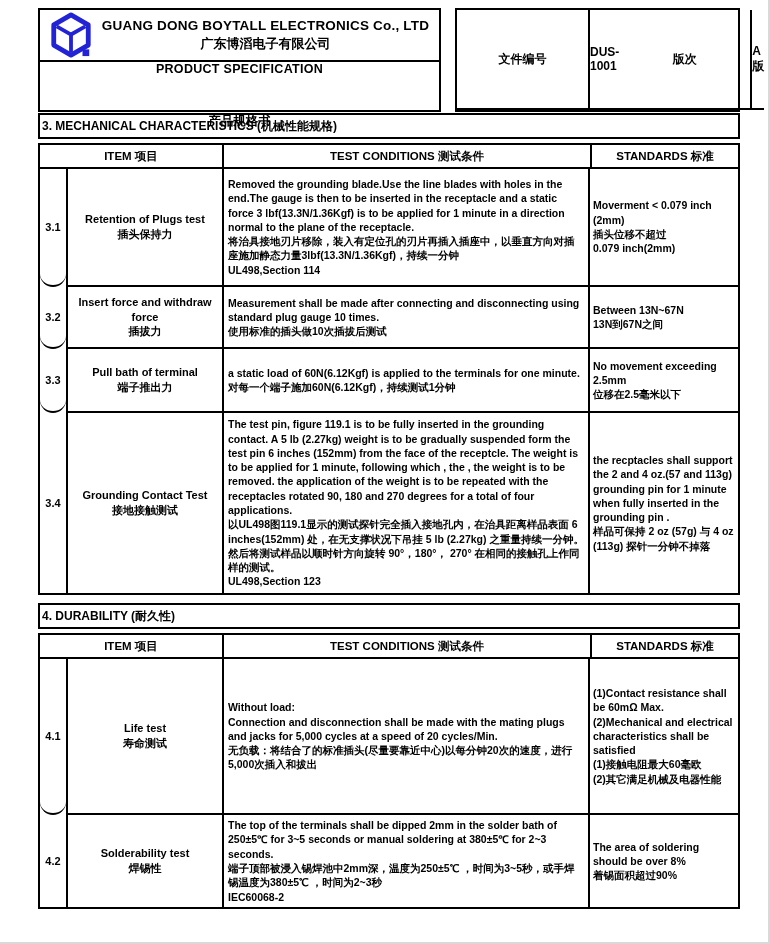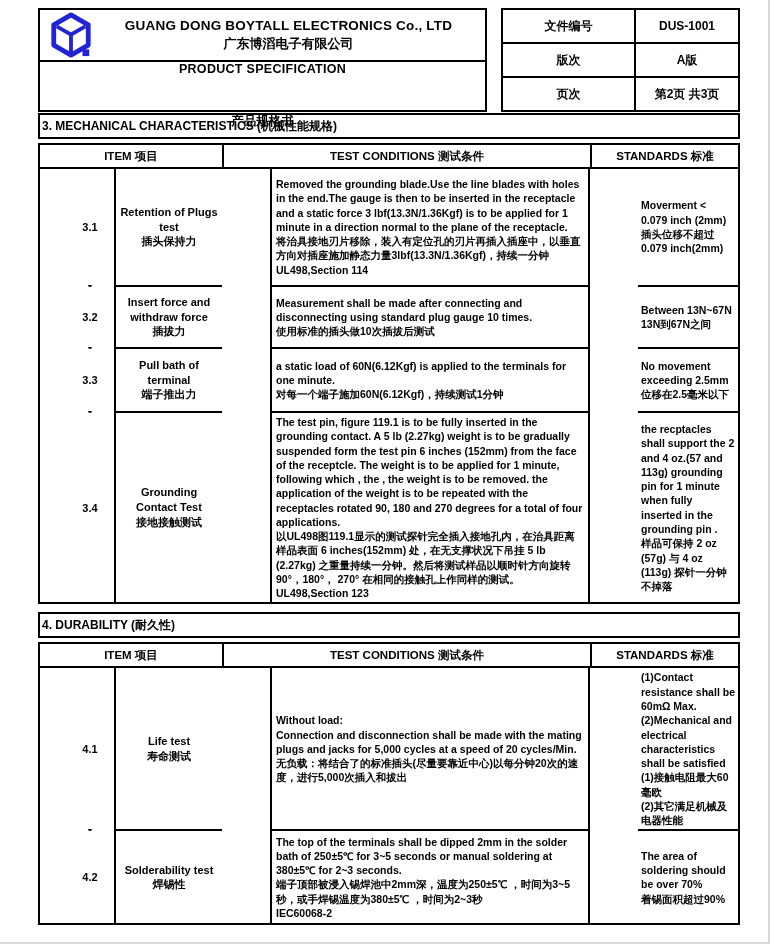--- a/index.html
+++ b/index.html
@@ -16,21 +16,21 @@
   .hdr-left { flex:1; border:2px solid #000; display:flex; flex-direction:column; box-sizing:border-box; }
   .company-row { flex:1; border-bottom:2px solid #000; display:flex; align-items:center; padding:2px 8px; }
   .logo { flex:0 0 auto; margin-right:6px; display:flex; align-items:center; }
   .company-names { flex:1; text-align:center; }
   .company-en { font-weight:bold; font-size:13.5px; letter-spacing:0.2px; }
   .company-cn { font-weight:bold; font-size:13px; margin-top:2px; }
   .title-row { flex:1; display:flex; flex-direction:column; justify-content:center; text-align:center;gap:34px; }
   .title-en { font-weight:bold; font-size:12.5px; letter-spacing:0.3px; }
   .title-cn { font-weight:bold; font-size:12.5px; margin-top:3px; }
 
-  .hdr-right { width:239px; border:2px solid #000; display:flex; flex-direction:column; box-sizing:border-box;margin-left:8px; }
+  .hdr-right { width:285px; border:2px solid #000; display:flex; flex-direction:row; box-sizing:border-box;margin-left:8px; }
   .info-row { flex:1; display:flex; border-bottom:2px solid #000; }
   .info-row:last-child { border-bottom:none; }
   .info-label { width:131px; border-right:2px solid #000; display:flex; align-items:center; justify-content:center; font-weight:bold; font-size:12px; }
   .info-value { flex:1; display:flex; align-items:center; justify-content:center; font-weight:bold; font-size:12px; }
 
   
   .section-title {
     border:2px solid #000; margin-top:1px; height:26px; box-sizing:border-box;
     display:flex; align-items:center; padding-left:2px;
     font-weight:bold; font-size:12px;
@@ -44,21 +44,21 @@
   }
   .th {
     font-weight:bold; font-size:11.5px; text-align:center; padding:4px 0 3px 0;
     border-bottom:2px solid #000;
   }
   .th.item-h { grid-column:1 / 3; }
   .th.cond-h, .th.std-h { border-left:2px solid #000; }
 
   .cell {
     border-bottom:2px solid #000; box-sizing:border-box;
-    font-weight:bold; white-space:pre-line;margin-left:48px;
+    font-weight:bold; white-space:pre-line;
   }
   .cell.nb { border-bottom:none; }
   .cell.no {
     display:flex; align-items:center; justify-content:center;
     font-size:11px; padding:2px;border-radius:13px;
   }
   .cell.item {
     border-left:2px solid #000;
     display:flex; flex-direction:column; align-items:center; justify-content:center;
     text-align:center; font-size:11px; line-height:1.35; padding:2px 3px;
@@ -183,17 +183,17 @@
 (2)Mechanical and electrical characteristics shall be satisfied
 (1)接触电阻最大60毫欧
 (2)其它满足机械及电器性能</div>
 
     <div class="cell no nb">4.2</div>
     <div class="cell item nb">Solderability test
 焊锡性</div>
     <div class="cell cond nb r42">The top of the terminals shall be dipped 2mm in the solder bath of 250±5℃ for 3~5 seconds or manual soldering at 380±5℃ for 2~3 seconds.
 端子顶部被浸入锡焊池中2mm深，温度为250±5℃ ，时间为3~5秒，或手焊锡温度为380±5℃ ，时间为2~3秒
 IEC60068-2</div>
-    <div class="cell std nb">The area of soldering should be over 70%
+    <div class="cell std nb">The area of soldering should be over 8%
 着锡面积超过90%</div>
   </div>
 
 </div>
 
 </body></html>

